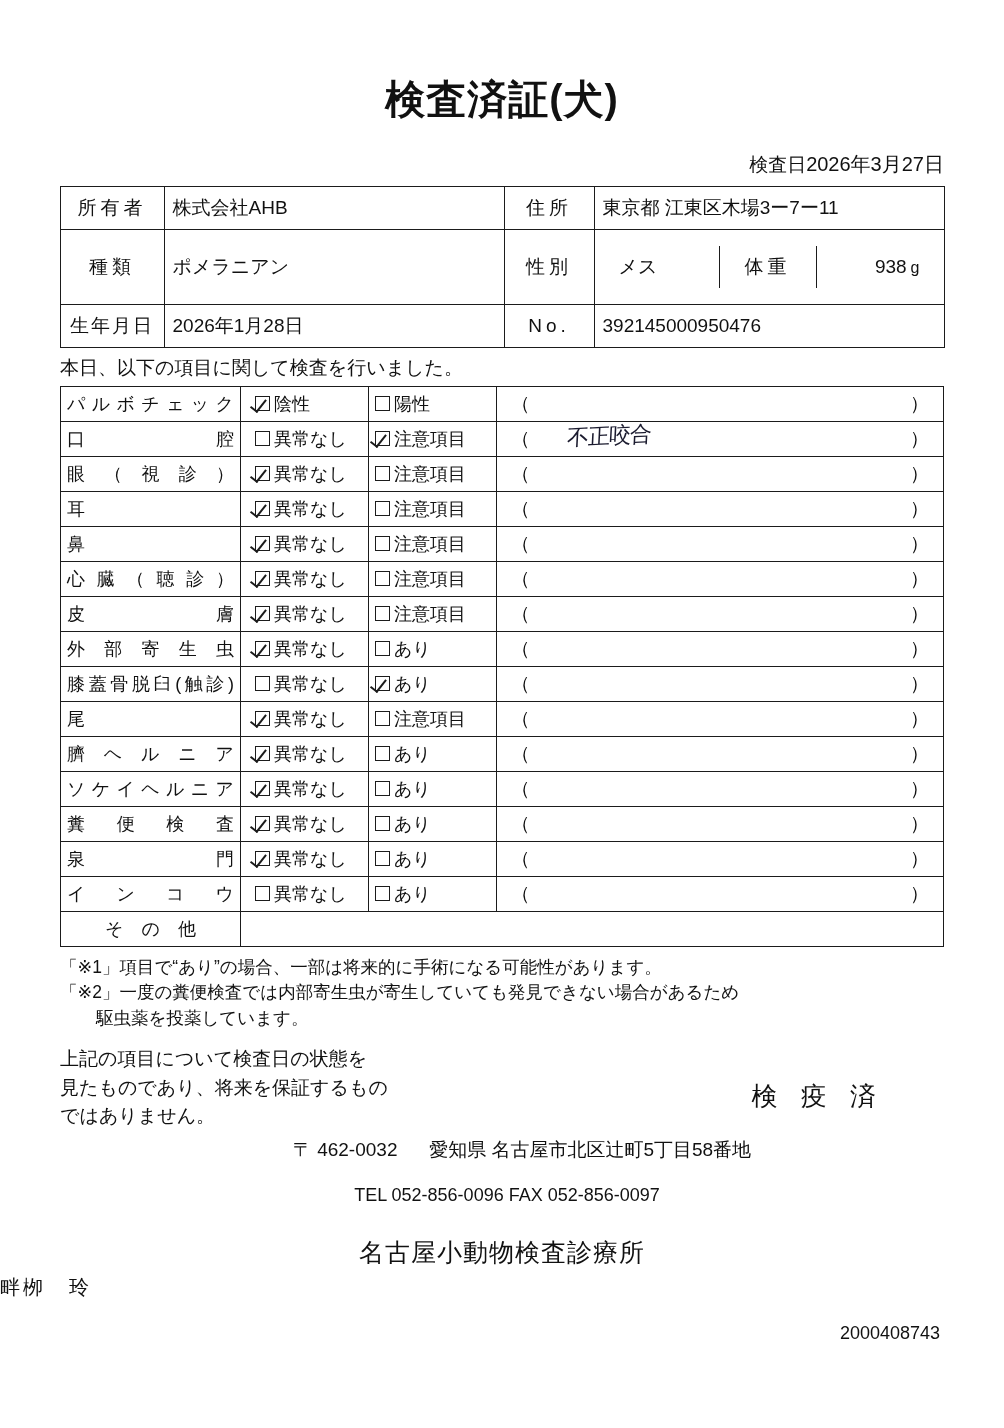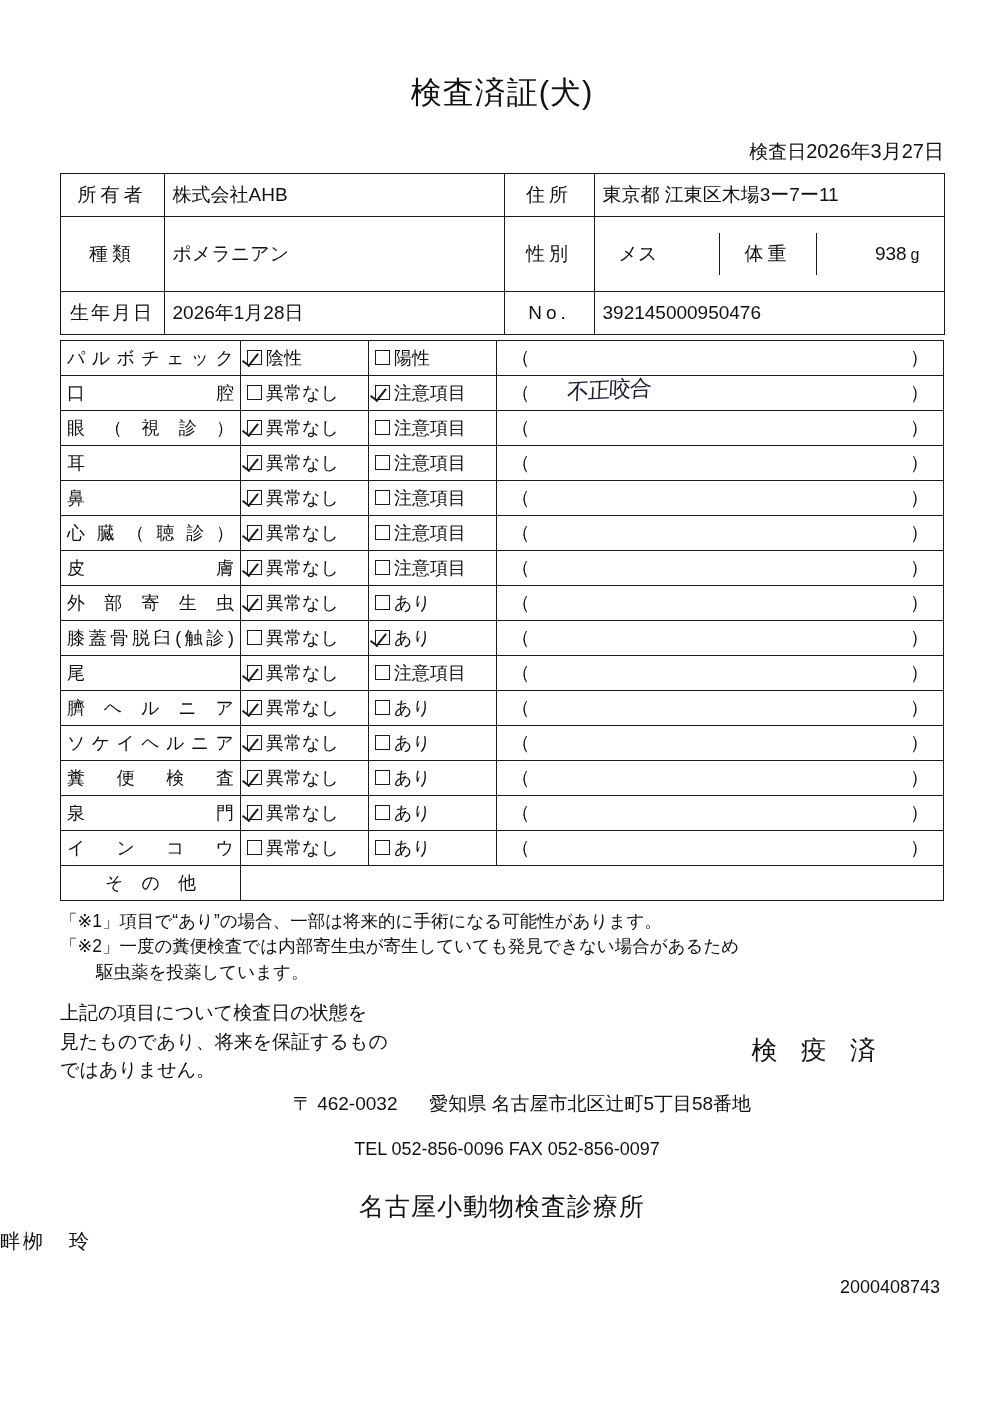--- a/index.html
+++ b/index.html
@@ -17,22 +17,22 @@
   }
   .page {
     position: relative;
     width: 1004px;
     height: 1428px;
     padding: 0;
   }
   
   .title {
     text-align: center;
-    font-size: 31px;
-    font-weight: 400;
+    font-size: 40px;
+    font-weight: 700;
     letter-spacing: 1px;
     margin-top: 72px;
   }
   
   .date-line {
     display: flex;
     justify-content: flex-end;
     align-items: baseline;
     margin-top: 24px;
     padding-right: 60px;
@@ -91,21 +91,21 @@
     white-space: nowrap;
   }
   .exam td.item span.sp {
     display: inline-block;
     width: 100%;
     text-align: justify;
     text-align-last: justify;
   }
   .exam td.opt {
     width: 128px;
-    padding-left: 6px;
+    padding-left: 14px;
     white-space: nowrap;
   }
   .exam td.opt2 {
     width: 128px;
     padding-left: 6px;
     white-space: nowrap;
   }
   .exam td.note {
     position: relative;
     padding: 0 10px;
@@ -251,20 +251,21 @@
       </tr>
       <tr>
         <td class="cell-label tight">生年月日</td>
         <td class="val">2026年1月28日</td>
         <td class="cell-label">No.</td>
         <td class="val">392145000950476</td>
       </tr>
     </tbody>
   </table>
 
+  <div class="intro">本日、以下の項目に関して検査を行いました。</div>
 
   <table class="exam">
     <colgroup>
       <col style="width:180px">
         <col style="width:128px">
         <col style="width:128px">
         <col>
     </colgroup>
     <tbody id="exam-body">
         <tr>

